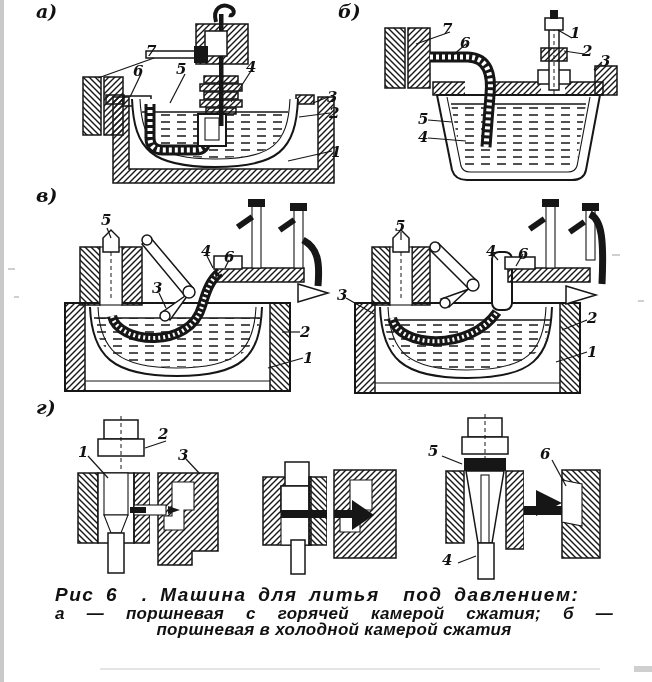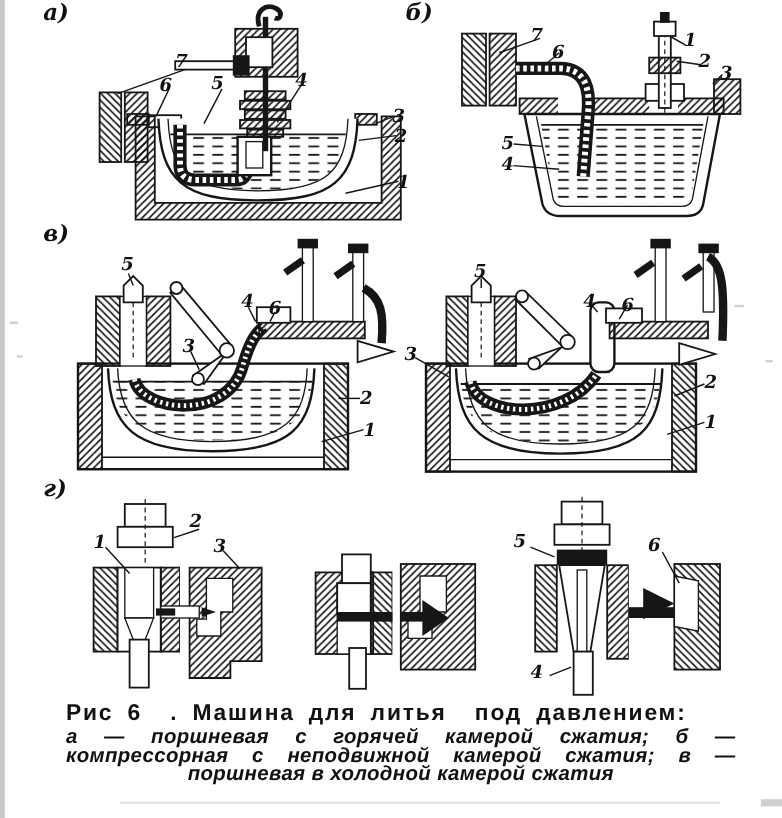--- a/index.html
+++ b/index.html
@@ -24,21 +24,21 @@
   .dsh{stroke:#161616;stroke-width:1;fill:none;stroke-dasharray:4 3;}
   .noise{fill:#cfcfcf;stroke:none;}
   
   .plabel{position:absolute;font-family:"DejaVu Serif",serif;font-style:italic;font-weight:bold;
           font-size:19px;line-height:19px;color:#111;}
   .co{position:absolute;font-family:"DejaVu Serif",serif;font-style:italic;font-weight:bold;
       font-size:15px;line-height:15px;color:#111;}
   
   .caption{position:absolute;left:55px;top:584px;width:558px;}
   .cap-title{font-weight:bold;font-size:19px;letter-spacing:1.5px;word-spacing:5px;
-             white-space:pre;color:#111;}
+             white-space:pre;color:#111;font-style:italic;}
   .cap-line{font-weight:bold;font-style:italic;font-size:17px;line-height:14.5px;
             letter-spacing:0.3px;text-align:justify;text-align-last:justify;color:#111;margin-top:1px;}
   .cap-line.center{text-align:center;text-align-last:center;}
 </style>
 </head>
 <body>
 
 <div class="canvas">
   <div class="edge"></div>
 
@@ -298,16 +298,15 @@
   <span class="co" style="left:158px;top:427px">2</span>
   <span class="co" style="left:78px;top:445px">1</span>
   <span class="co" style="left:178px;top:448px">3</span>
   <span class="co" style="left:428px;top:444px">5</span>
   <span class="co" style="left:540px;top:447px">6</span>
   <span class="co" style="left:442px;top:553px">4</span>
 
   <div class="caption">
     <div class="cap-title">Рис 6  . Машина для литья  под давлением:</div>
     <div class="cap-line">а — поршневая с горячей камерой сжатия; б —</div>
-    <div class="cap-line">компрессорная с неподвижной камерой сжатия; в —</div>
     <div class="cap-line center">поршневая в холодной камерой сжатия</div>
   </div>
 </div>
 
 </body></html>

